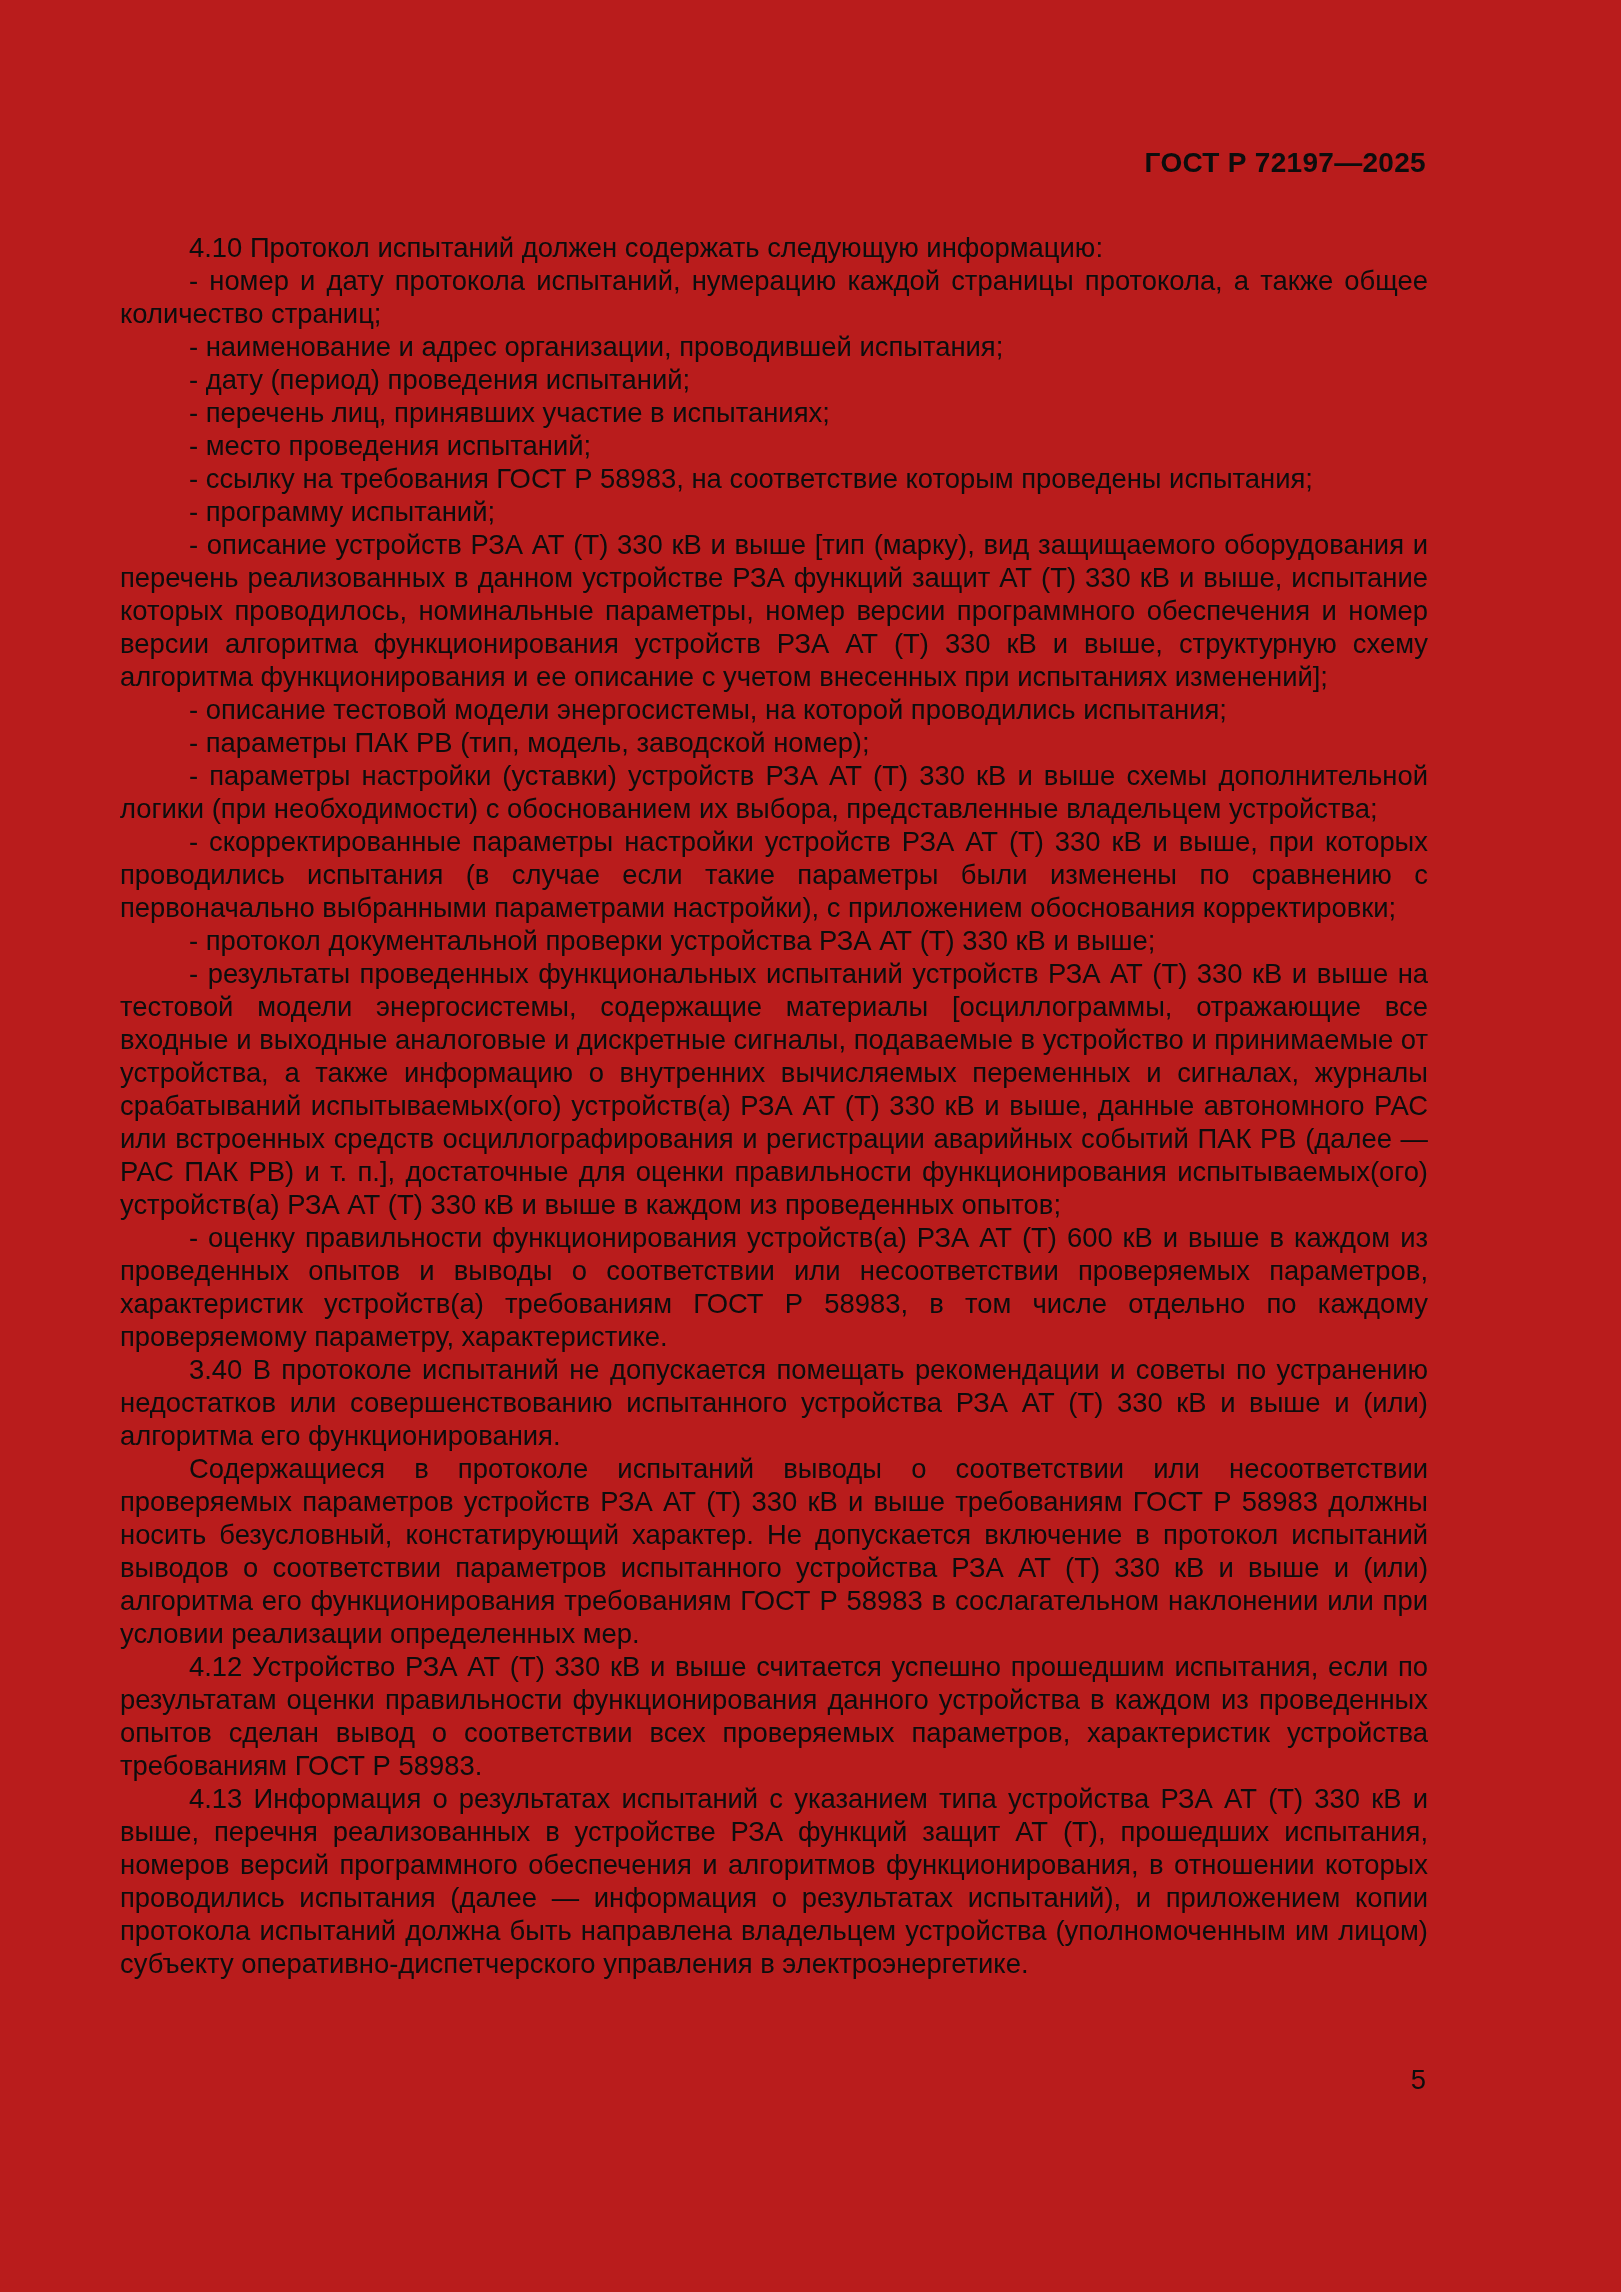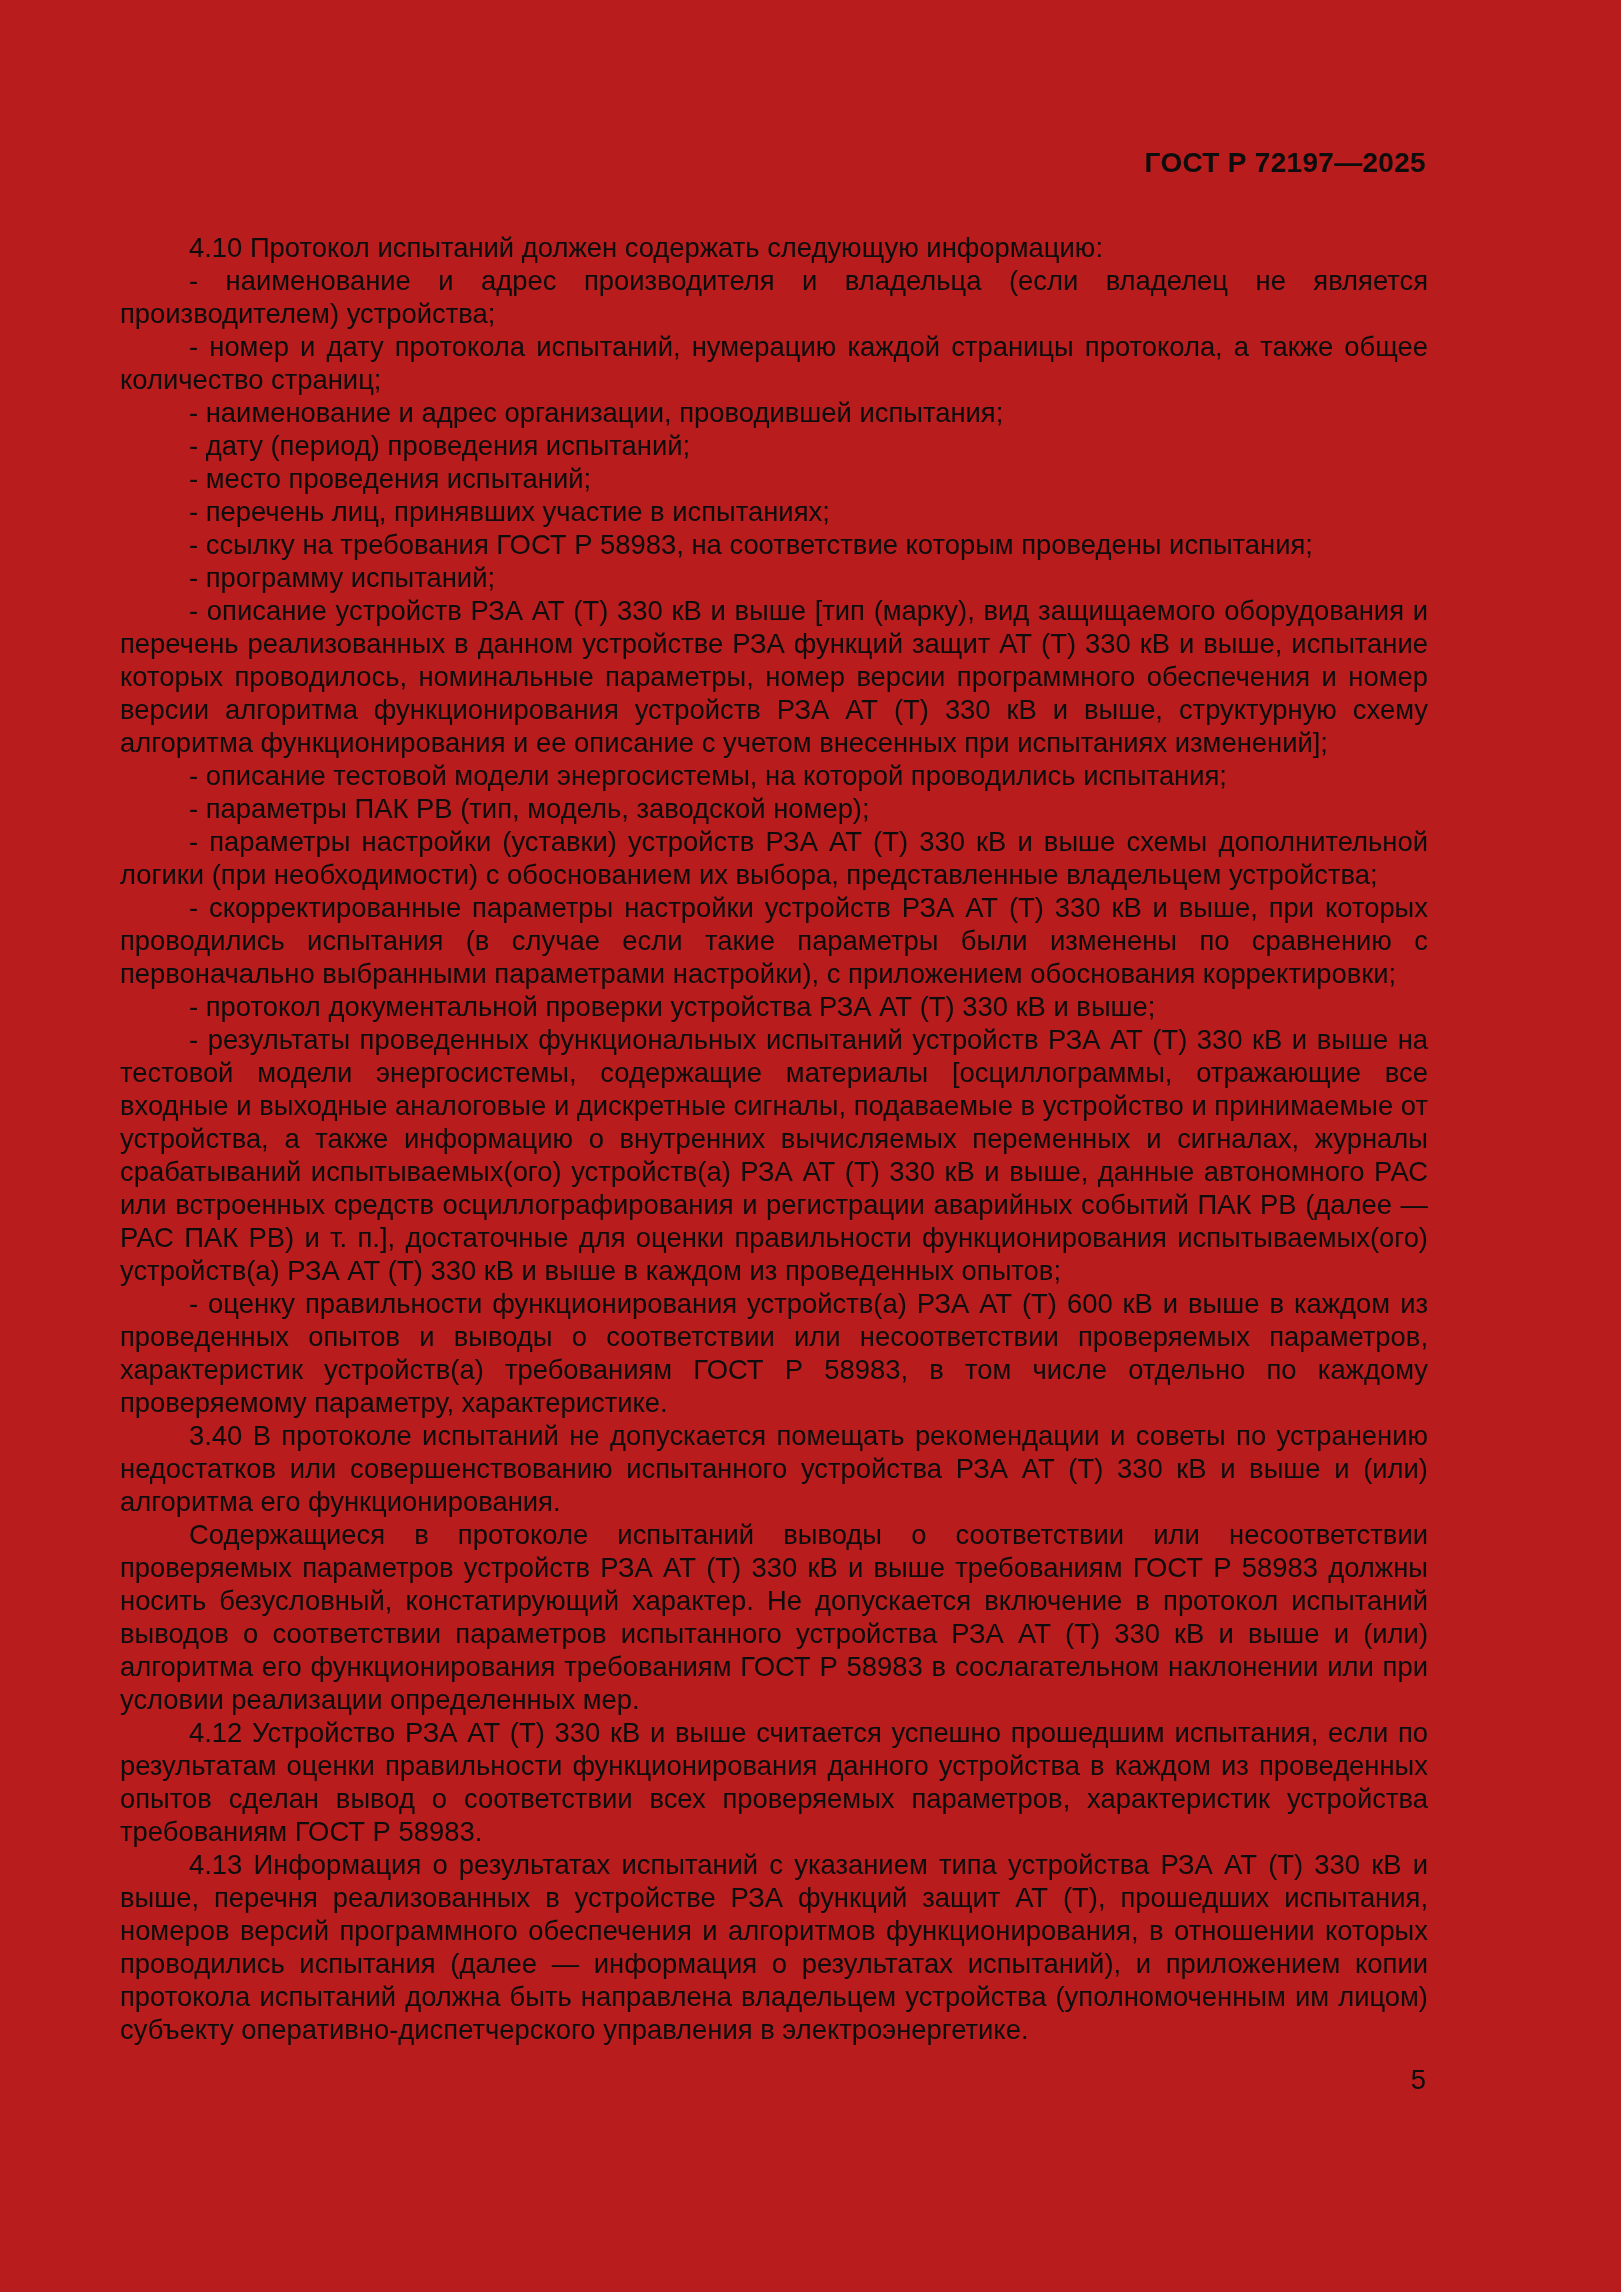--- a/index.html
+++ b/index.html
@@ -53,26 +53,25 @@
 </style>
 </head>
 <body>
 
 <div class="page">
 
   <div class="running-head">ГОСТ Р 72197—2025</div>
 
   <main class="body-text">
     <p>4.10 Протокол испытаний должен содержать следующую информацию:</p>
-    <p>- наименование и адрес производителя и владельца (если владелец не является производителем) устройства;</p>
     <p>- номер и дату протокола испытаний, нумерацию каждой страницы протокола, а также общее количество страниц;</p>
     <p>- наименование и адрес организации, проводившей испытания;</p>
     <p>- дату (период) проведения испытаний;</p>
+    <p>- перечень лиц, принявших участие в испытаниях;</p>
     <p>- место проведения испытаний;</p>
-    <p>- перечень лиц, принявших участие в испытаниях;</p>
     <p>- ссылку на требования ГОСТ Р 58983, на соответствие которым проведены испытания;</p>
     <p>- программу испытаний;</p>
     <p>- описание устройств РЗА АТ (Т) 330 кВ и выше [тип (марку), вид защищаемого оборудования и перечень реализованных в данном устройстве РЗА функций защит АТ (Т) 330 кВ и выше, испытание которых проводилось, номинальные параметры, номер версии программного обеспечения и номер версии алгоритма функционирования устройств РЗА АТ (Т) 330 кВ и выше, структурную схему алгоритма функционирования и ее описание с учетом внесенных при испытаниях изменений];</p>
     <p>- описание тестовой модели энергосистемы, на которой проводились испытания;</p>
     <p>- параметры ПАК РВ (тип, модель, заводской номер);</p>
     <p>- параметры настройки (уставки) устройств РЗА АТ (Т) 330 кВ и выше схемы дополнительной логики (при необходимости) с обоснованием их выбора, представленные владельцем устройства;</p>
     <p>- скорректированные параметры настройки устройств РЗА АТ (Т) 330 кВ и выше, при которых проводились испытания (в случае если такие параметры были изменены по сравнению с первоначально выбранными параметрами настройки), с приложением обоснования корректировки;</p>
     <p>- протокол документальной проверки устройства РЗА АТ (Т) 330 кВ и выше;</p>
     <p>- результаты проведенных функциональных испытаний устройств РЗА АТ (Т) 330 кВ и выше на тестовой модели энергосистемы, содержащие материалы [осциллограммы, отражающие все входные и выходные аналоговые и дискретные сигналы, подаваемые в устройство и принимаемые от устройства, а также информацию о внутренних вычисляемых переменных и сигналах, журналы срабатываний испытываемых(ого) устройств(а) РЗА АТ (Т) 330 кВ и выше, данные автономного РАС или встроенных средств осциллографирования и регистрации аварийных событий ПАК РВ (далее — РАС ПАК РВ) и т. п.], достаточные для оценки правильности функционирования испытываемых(ого) устройств(а) РЗА АТ (Т) 330 кВ и выше в каждом из проведенных опытов;</p>
     <p>- оценку правильности функционирования устройств(а) РЗА АТ (Т) 600 кВ и выше в каждом из проведенных опытов и выводы о соответствии или несоответствии проверяемых параметров, характеристик устройств(а) требованиям ГОСТ Р 58983, в том числе отдельно по каждому проверяемому параметру, характеристике.</p>

